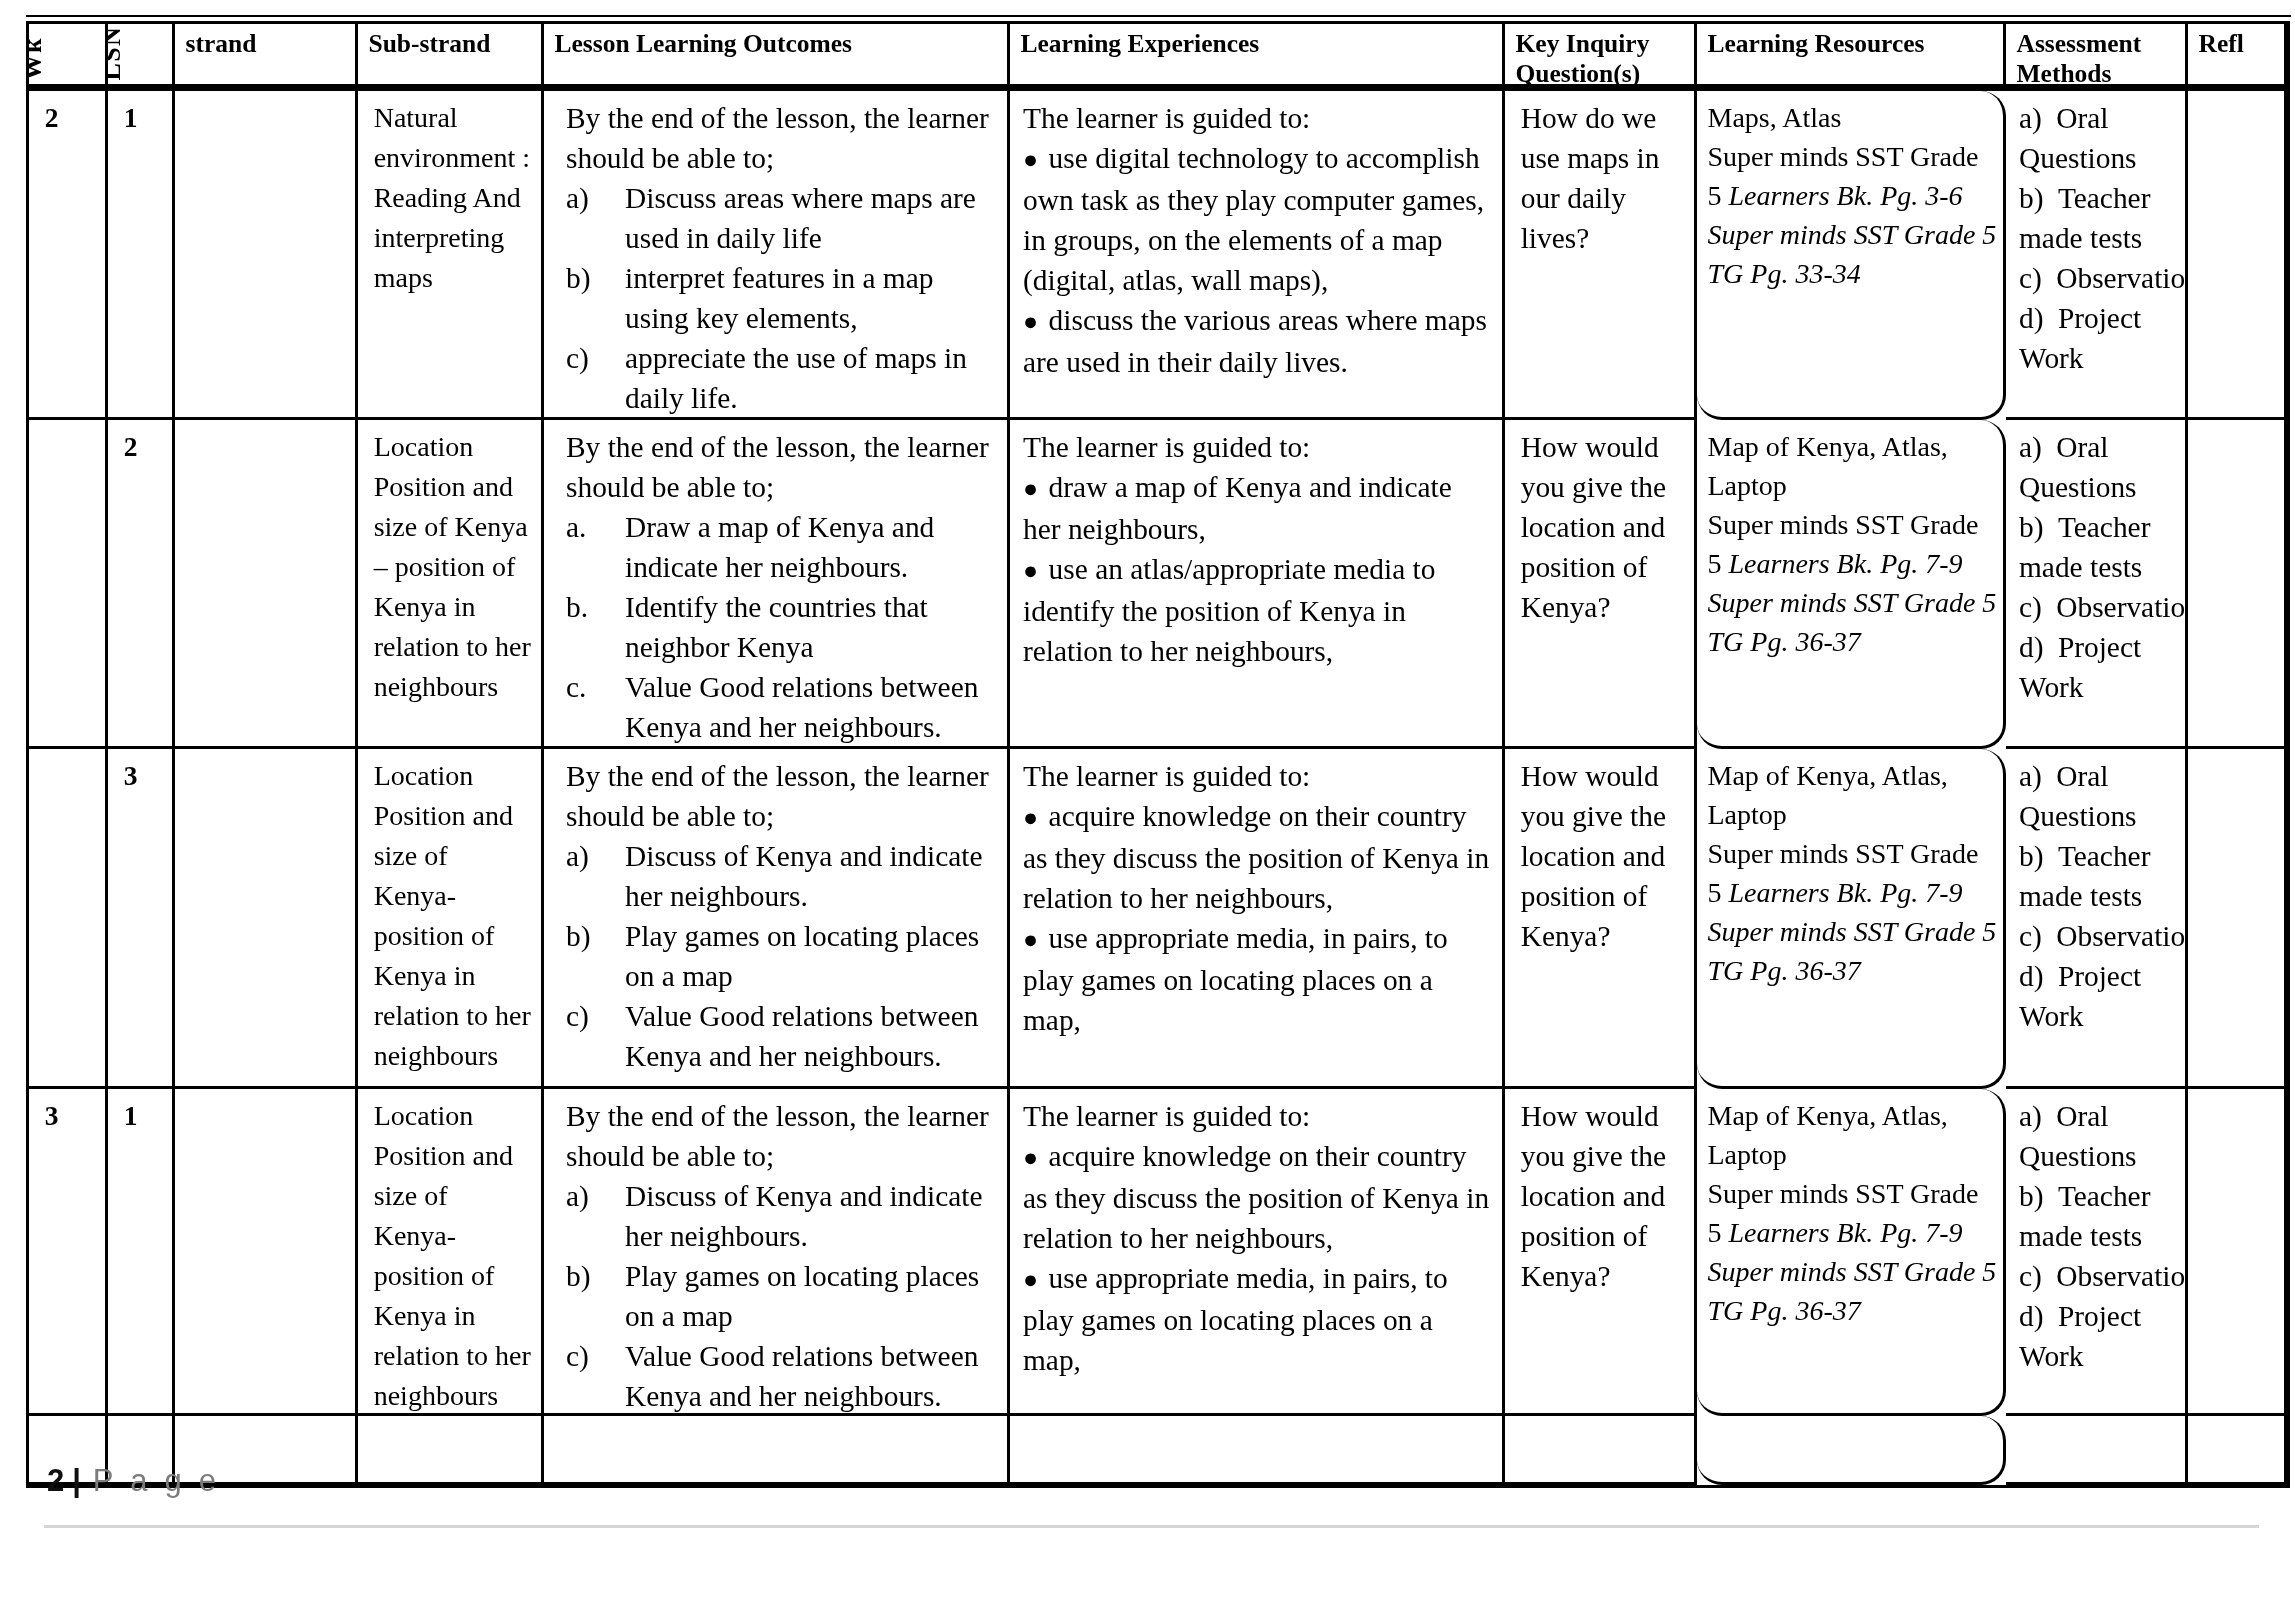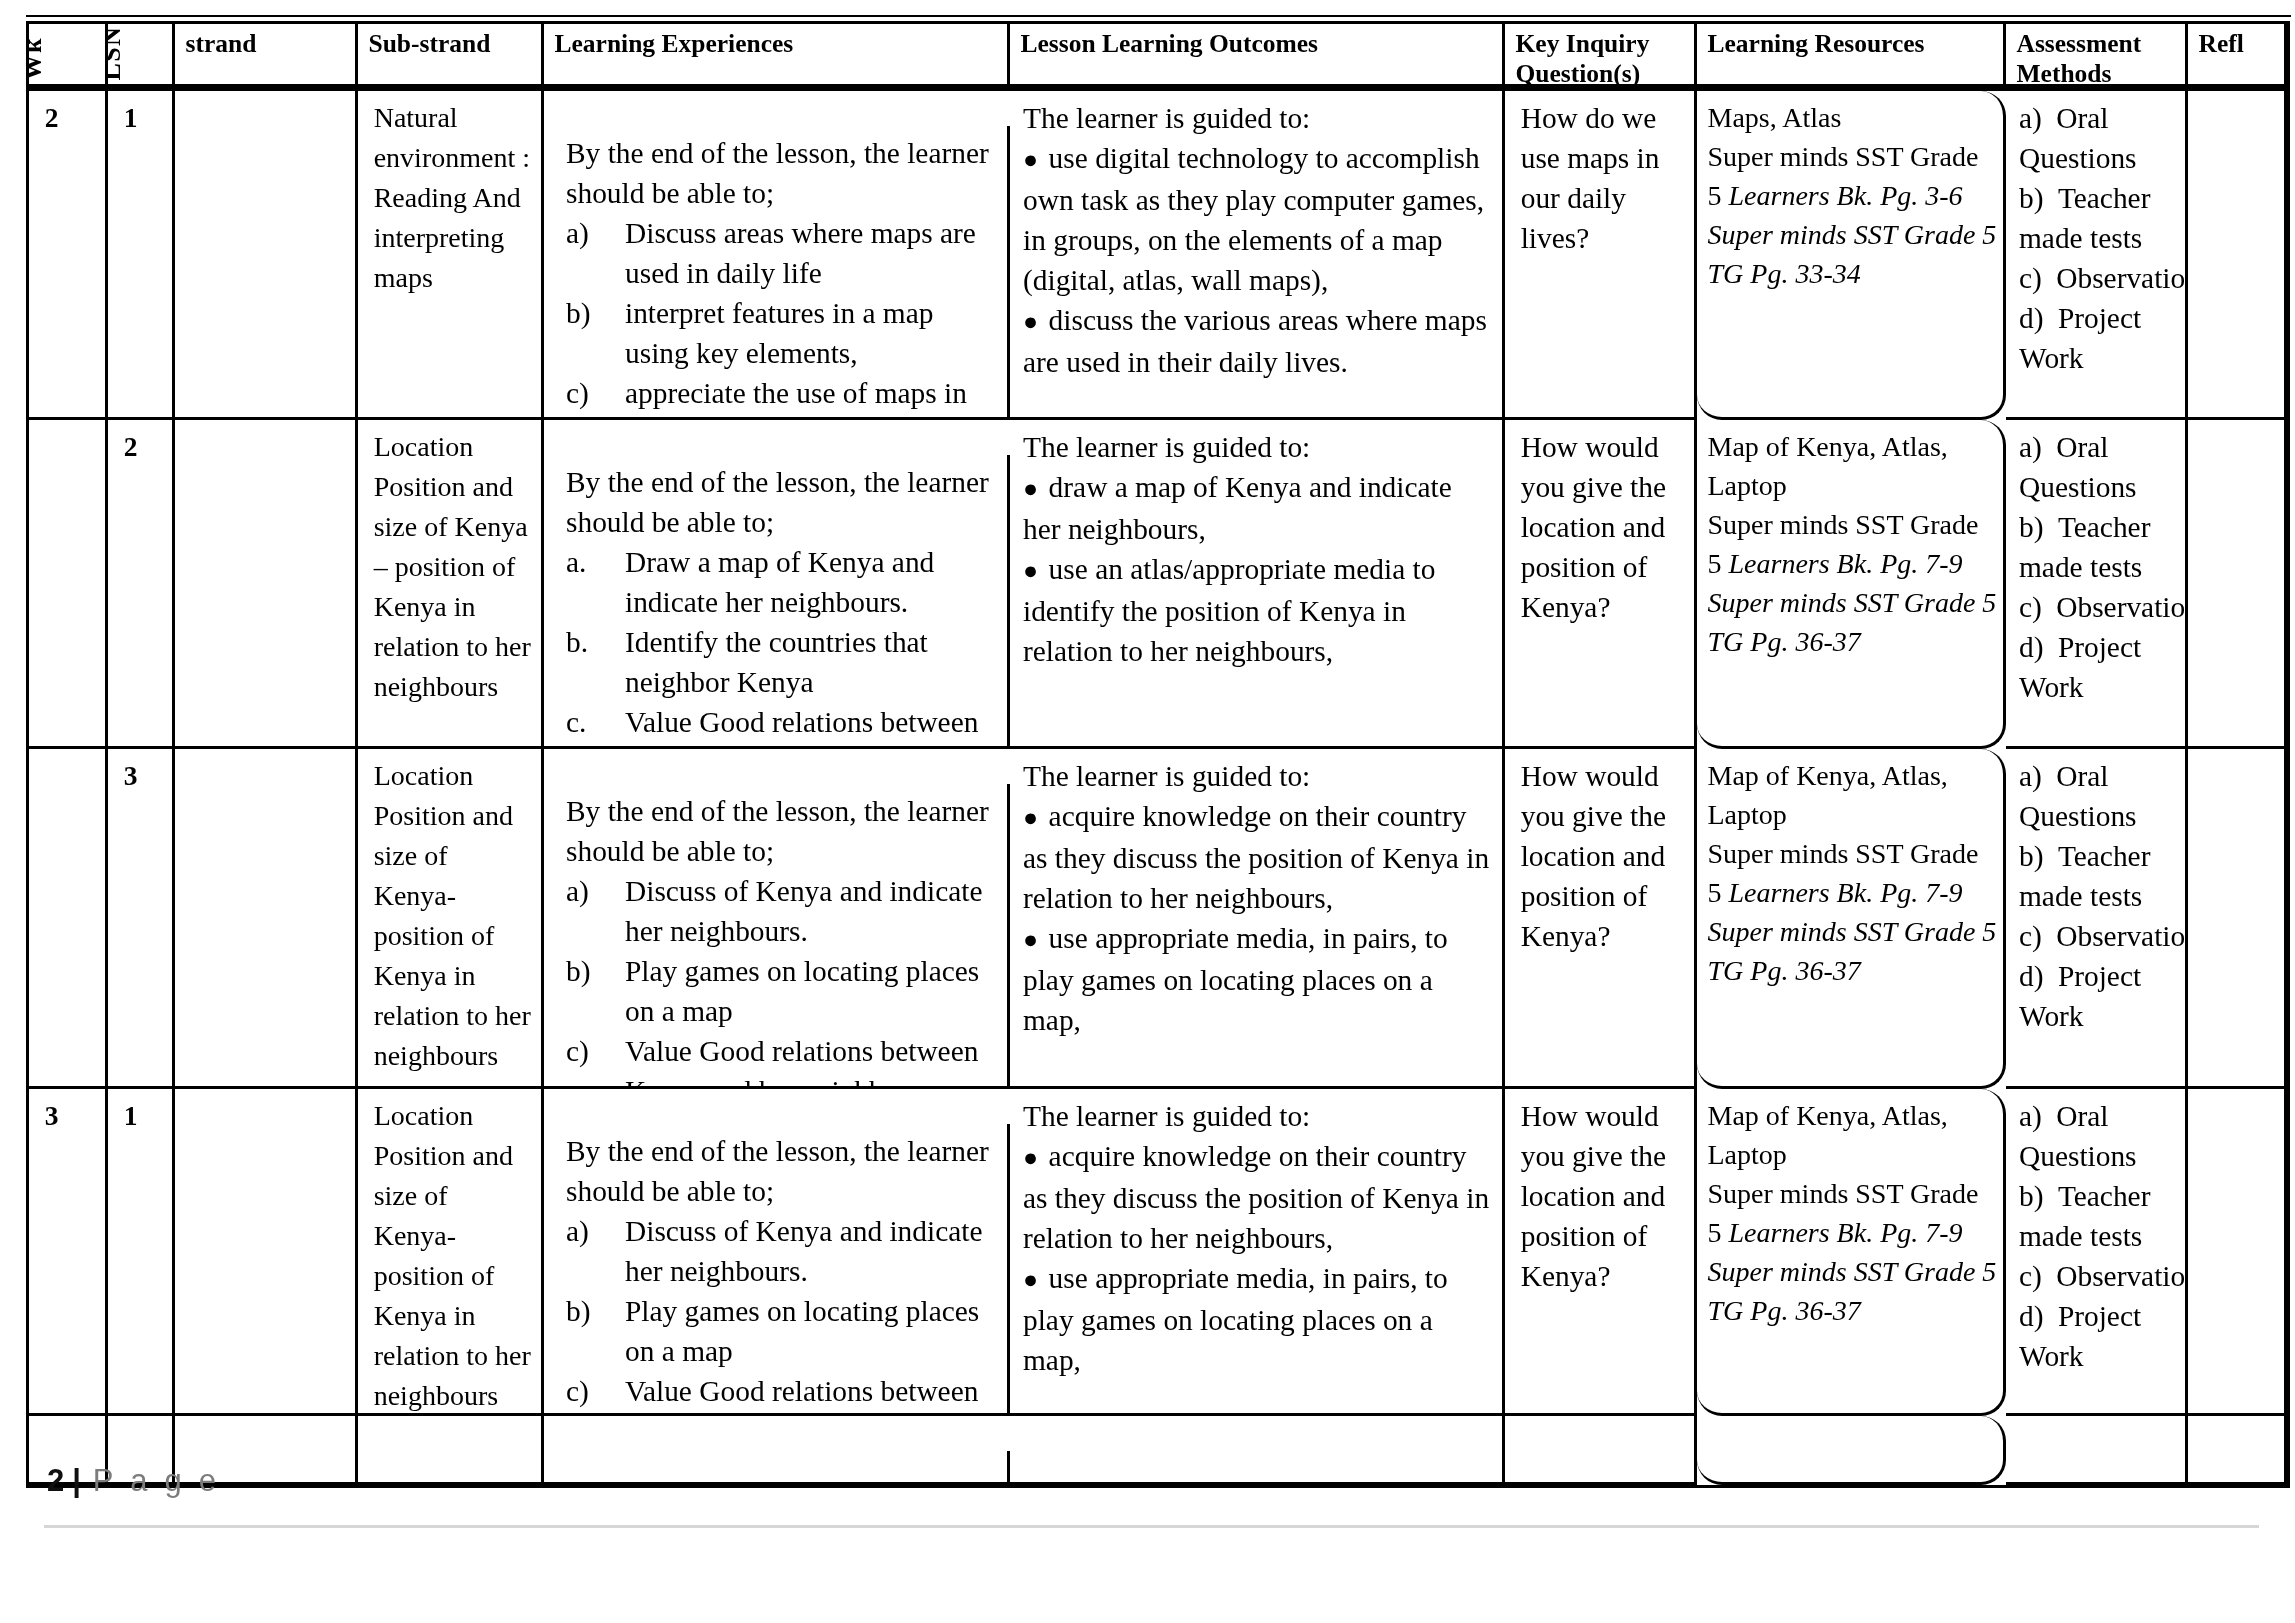--- a/index.html
+++ b/index.html
@@ -13,21 +13,21 @@
   .hcell{border-right:3.3px solid #000;border-bottom:7.2px solid #000;box-sizing:border-box;
          font-weight:bold;font-size:25.5px;line-height:29.4px;padding:5.2px 6.5px 0 10.5px;
          position:relative;overflow:hidden;}
   .cell{border-right:3.3px solid #000;border-bottom:3.3px solid #000;box-sizing:border-box;
         font-size:29.4px;line-height:40px;padding:6.5px 10.5px 3.9px 15.7px;overflow:hidden;}
   .cell p,.hcell p{margin:0;}
   .num{font-weight:bold;font-size:27.5px;padding-left:0px;}
   .vlabel{position:absolute;left:18.3px;bottom:3.9px;transform-origin:left bottom;
           transform:rotate(-90deg);white-space:nowrap;font-weight:bold;font-size:26px;letter-spacing:1.3px;}
   .c-sub{font-size:28px;padding-right:6.5px;}
-  .c-out{padding-left:22px;padding-right:10px;margin-top:35px;}
+  .c-out{padding-left:22px;padding-right:10px;}
   .oitem{display:flex;}
   .omark{flex:0 0 59px;}
   .otext{flex:1 1 auto;}
   .c-exp{padding-left:13px;padding-right:6.5px;}
   .bchar{margin-right:10.5px;font-size:25px;}
   .c-inq{padding-right:9px;}
   .c-res{font-size:28px;line-height:39px;padding:6.5px 3.9px 3.9px 10.5px;border-radius:25px;}
   .rline{min-height:39px;}
   .rgap{margin-top:72px;}
   .ital{font-style:italic;}
@@ -53,24 +53,24 @@
     <div class="hcell c-lsn">
       <span class="vlabel">LSN</span>
     </div>
     <div class="hcell">
       <span>strand</span>
     </div>
     <div class="hcell">
       <span>Sub-strand</span>
     </div>
     <div class="hcell">
+      <span>Lesson Learning Outcomes</span>
+    </div>
+    <div class="hcell">
       <span>Learning Experiences</span>
-    </div>
-    <div class="hcell">
-      <span>Lesson Learning Outcomes</span>
     </div>
     <div class="hcell">
       <span>Key Inquiry Question(s)</span>
     </div>
     <div class="hcell">
       <span>Learning Resources</span>
     </div>
     <div class="hcell">
       <span>Assessment Methods</span>
     </div>

